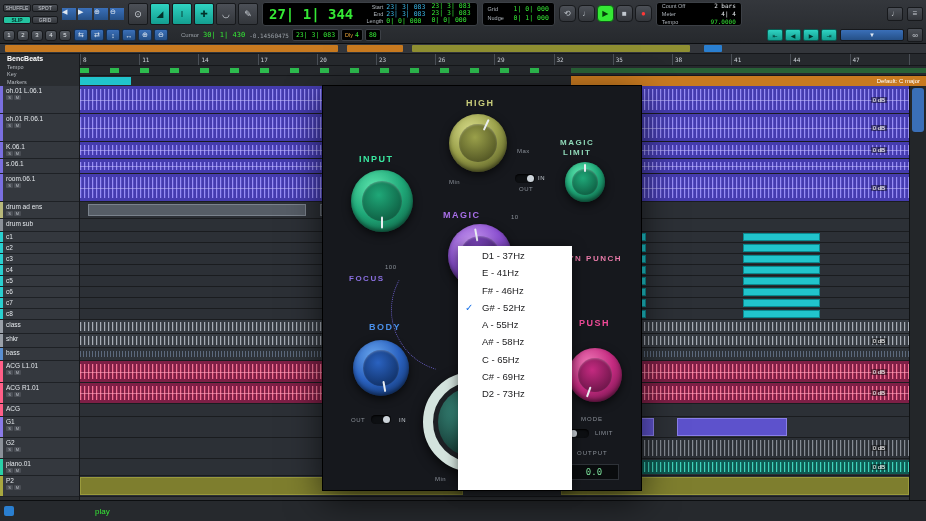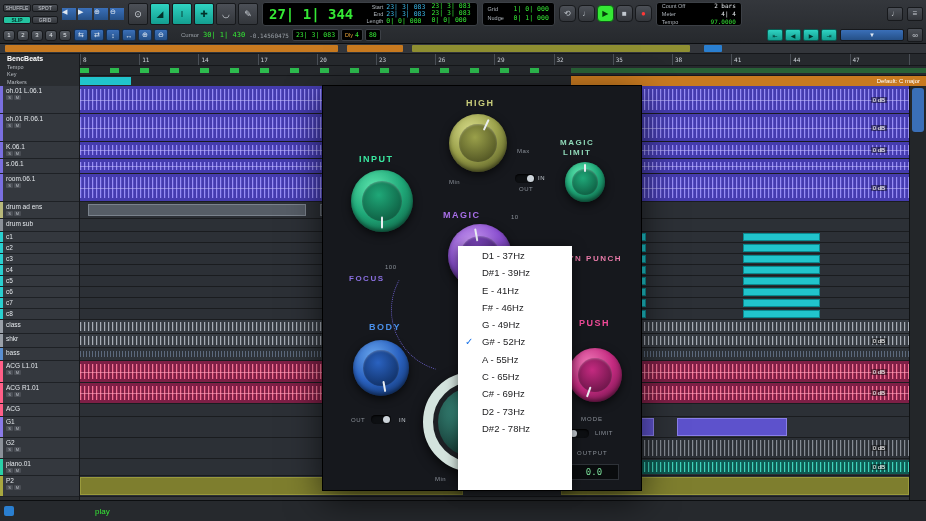--- a/index.html
+++ b/index.html
@@ -585,26 +585,24 @@
 
     <div class="k-big"></div>
     <span class="tinylab" style="left:112px;top:390px;">Min</span>
 
 
     <span class="tinylab" style="left:254px;top:364px;letter-spacing:1px;">OUTPUT</span>
     <div class="output-box">0.0</div>
 
     <div class="dropdown">
         <div class="dd-item"><span>D1 - 37Hz</span></div>
-        <div class="dd-item"><span>D#1 - 39Hz</span></div>
         <div class="dd-item"><span>E - 41Hz</span></div>
         <div class="dd-item"><span>F# - 46Hz</span></div>
-        <div class="dd-item"><span>G - 49Hz</span></div>
         <div class="dd-item"><div class="check" style="position: absolute;">✓</div><span>G# - 52Hz</span></div>
         <div class="dd-item"><span>A - 55Hz</span></div>
+        <div class="dd-item"><span>A# - 58Hz</span></div>
         <div class="dd-item"><span>C - 65Hz</span></div>
         <div class="dd-item"><span>C# - 69Hz</span></div>
         <div class="dd-item"><span>D2 - 73Hz</span></div>
-        <div class="dd-item"><span>D#2 - 78Hz</span></div>
       </div>
   </div>
 
 </div>
 
 </body></html>

